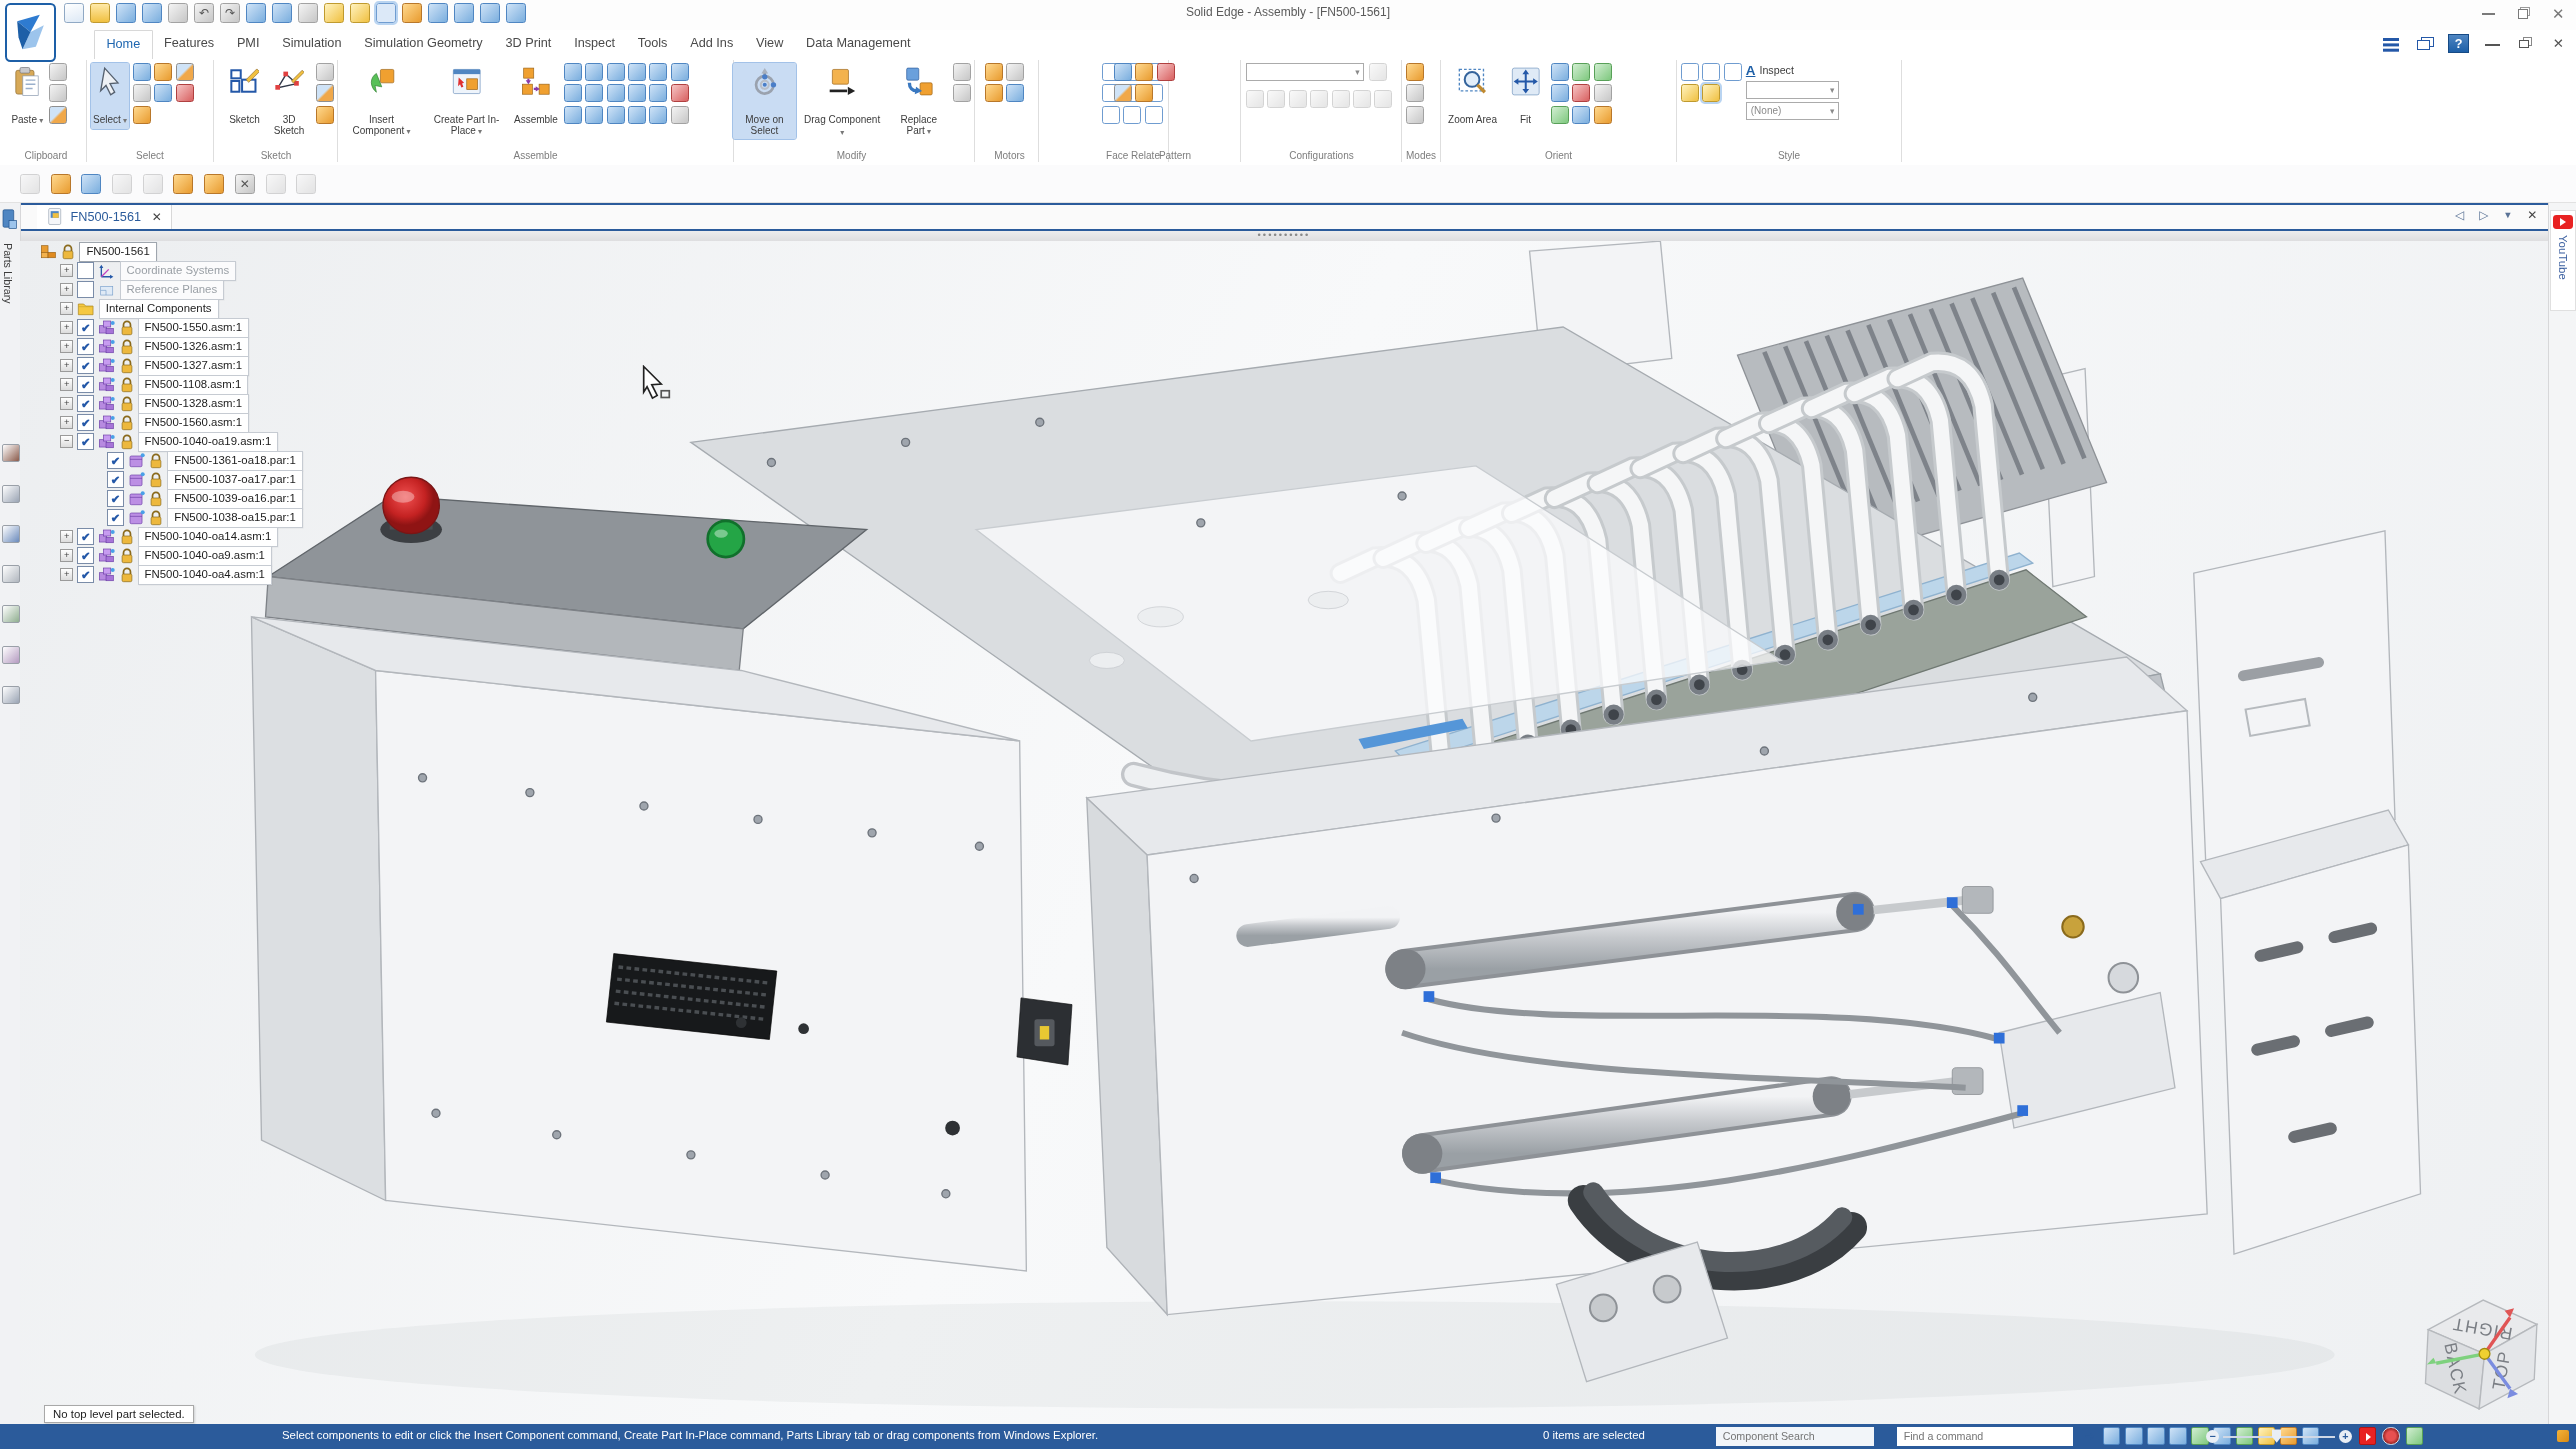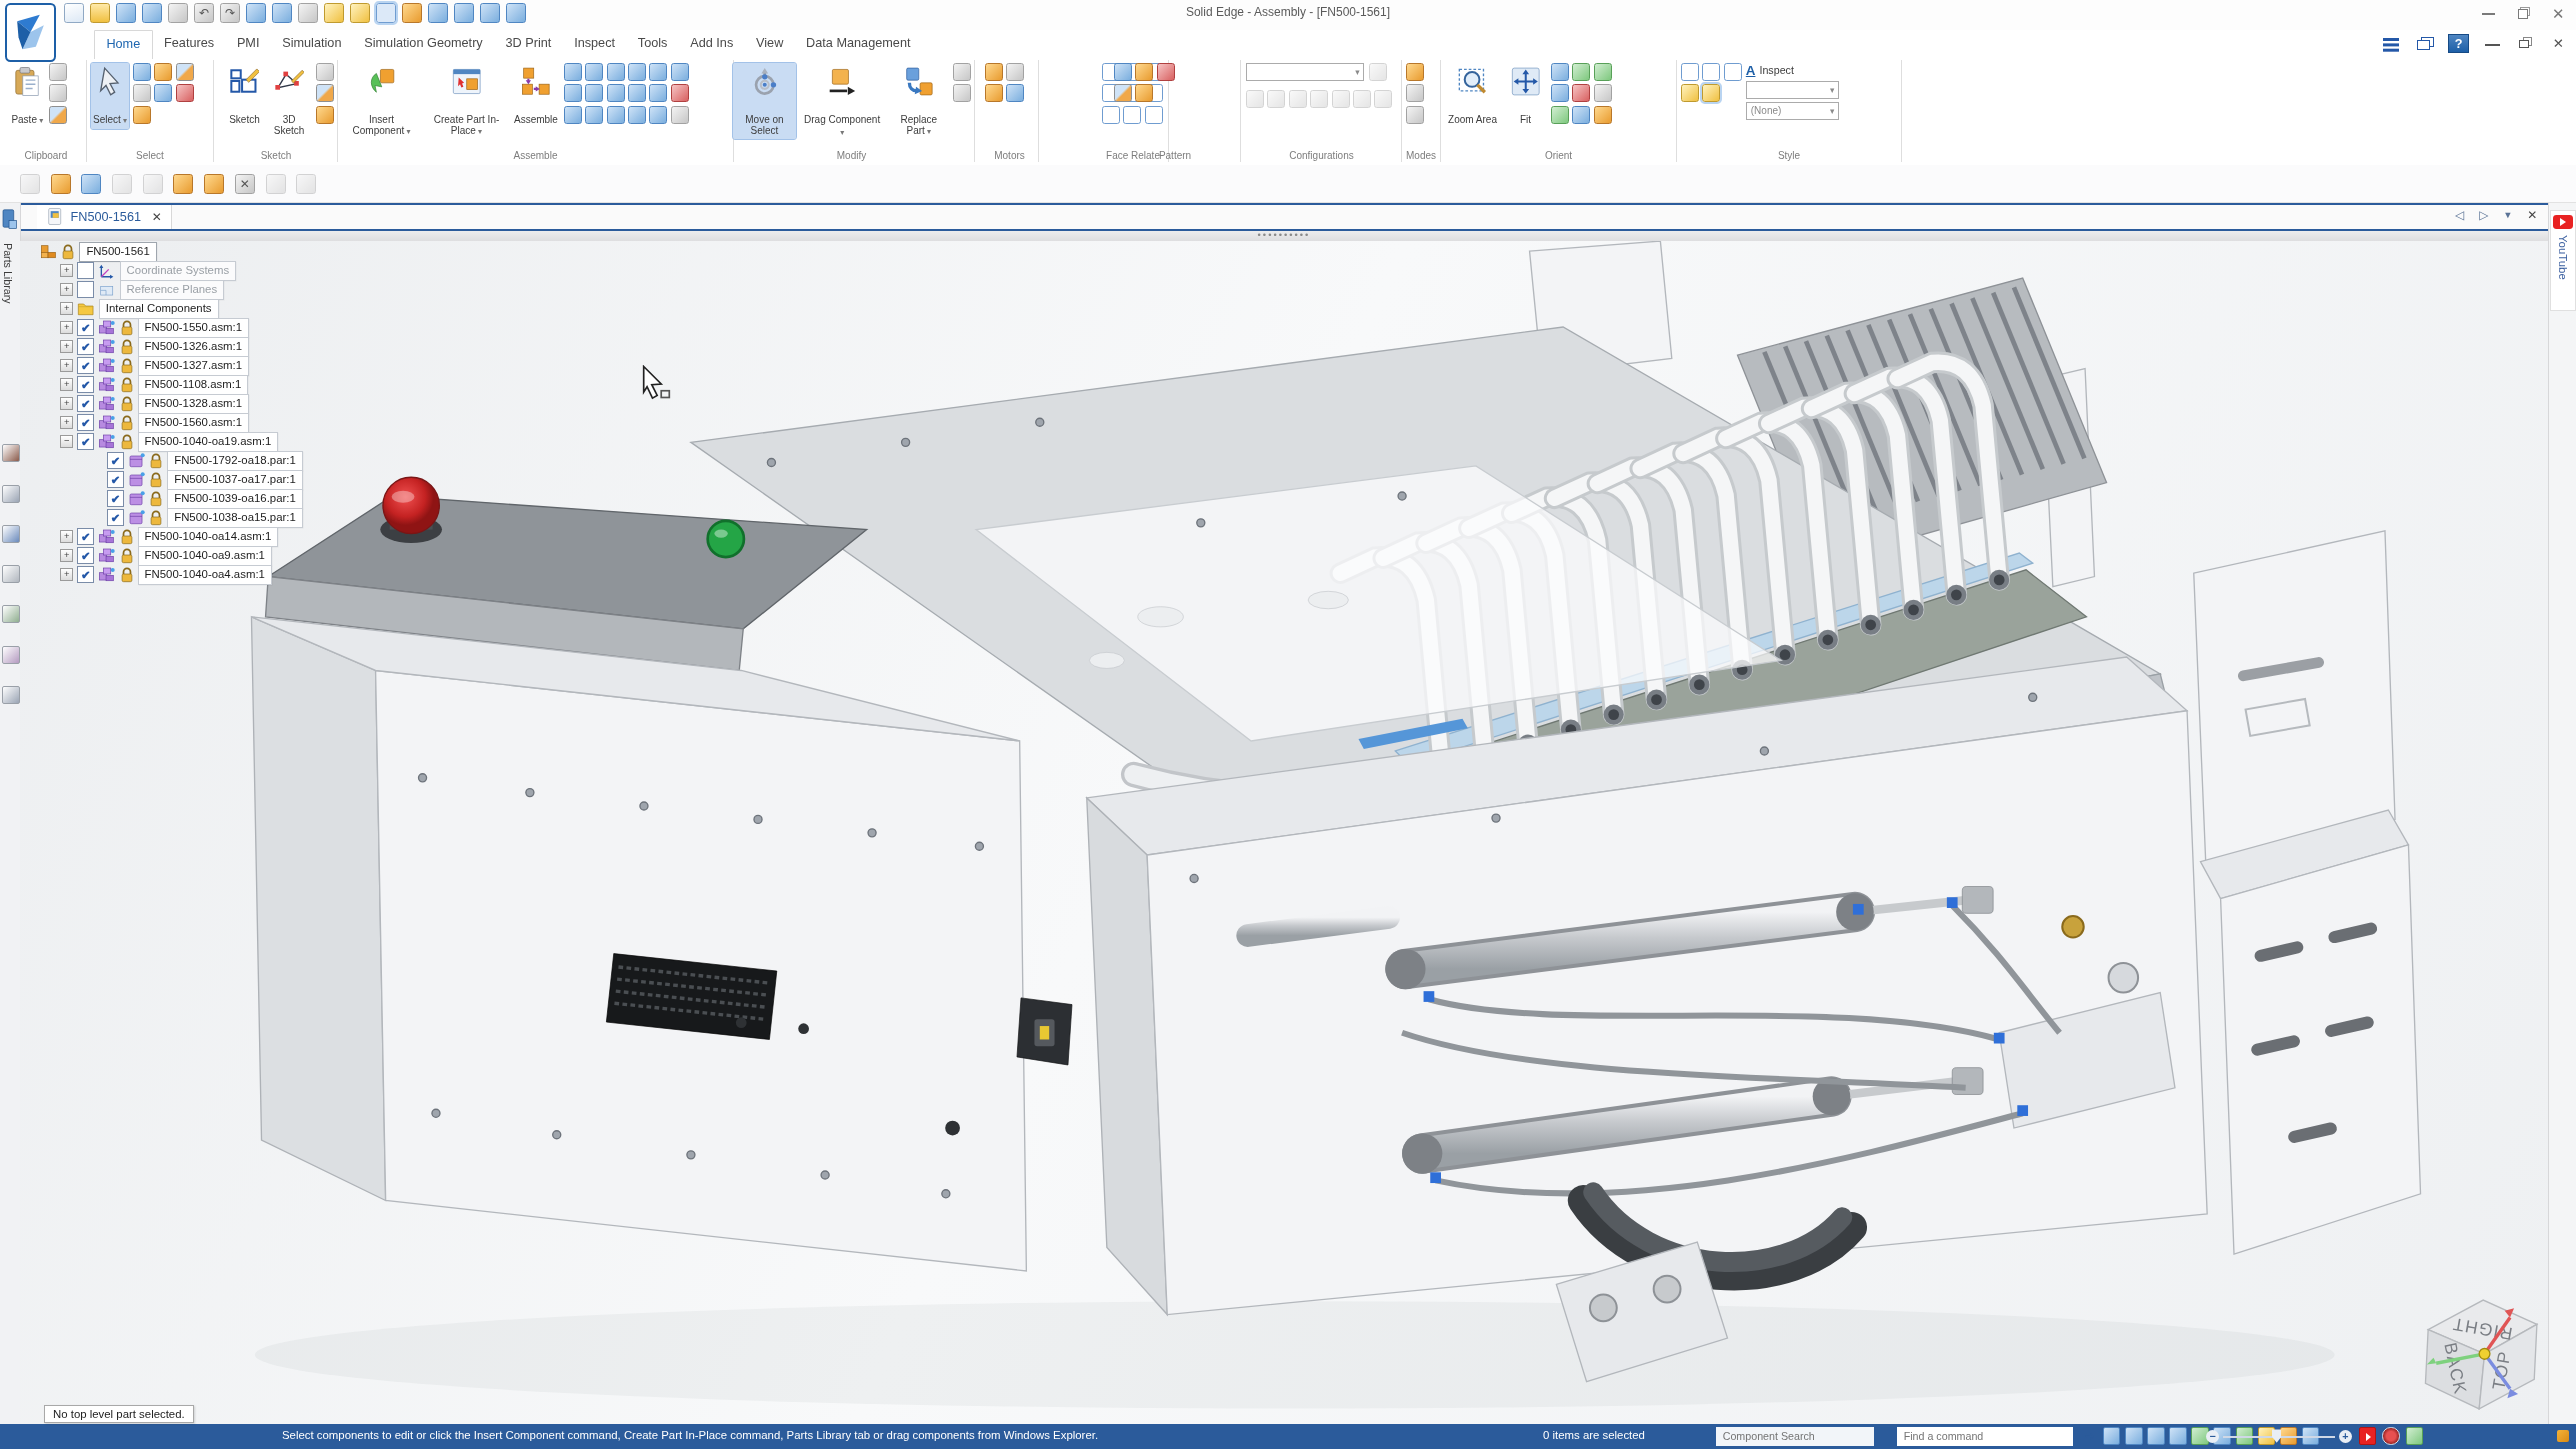--- a/index.html
+++ b/index.html
@@ -927,21 +927,21 @@
           <div class="cb checked"></div>
           <div class="pfic"><svg viewBox="0 0 26 26">
               <rect x="3" y="6" width="18" height="16" rx="2" fill="#bc8fe4" stroke="#6d3fa8"></rect>
               <path d="M3 11h18" stroke="#6d3fa8"></path>
               <circle cx="22" cy="5" r="3" fill="#4aa0e8"></circle>
             </svg></div>
           <div class="lockic"><svg viewBox="0 0 20 24">
               <path d="M5 10V7a5 5 0 0 1 10 0v3" fill="none" stroke="#8a6a1c" stroke-width="2.5"></path>
               <rect x="3" y="10" width="14" height="11" rx="2" fill="#edb83d" stroke="#8a6a1c"></rect>
             </svg></div>
-          <div class="chip">FN500-1792-oa18.par:1</div>
+          <div class="chip">FN500-1361-oa18.par:1</div>
         </div>
         <div class="pfrow" style="margin-left: 67px;">
           <div class="cb checked"></div>
           <div class="pfic"><svg viewBox="0 0 26 26">
               <rect x="3" y="6" width="18" height="16" rx="2" fill="#bc8fe4" stroke="#6d3fa8"></rect>
               <path d="M3 11h18" stroke="#6d3fa8"></path>
               <circle cx="22" cy="5" r="3" fill="#4aa0e8"></circle>
             </svg></div>
           <div class="lockic"><svg viewBox="0 0 20 24">
               <path d="M5 10V7a5 5 0 0 1 10 0v3" fill="none" stroke="#8a6a1c" stroke-width="2.5"></path>

